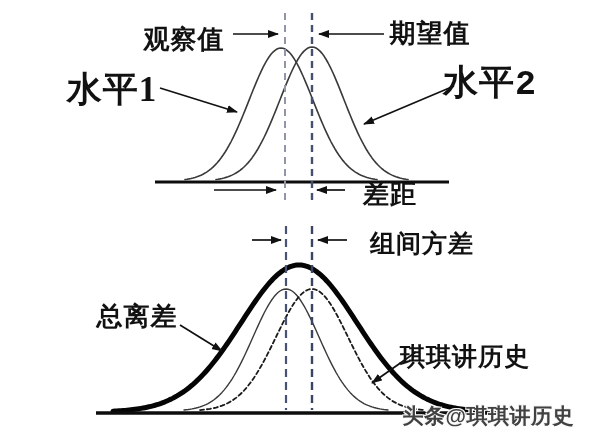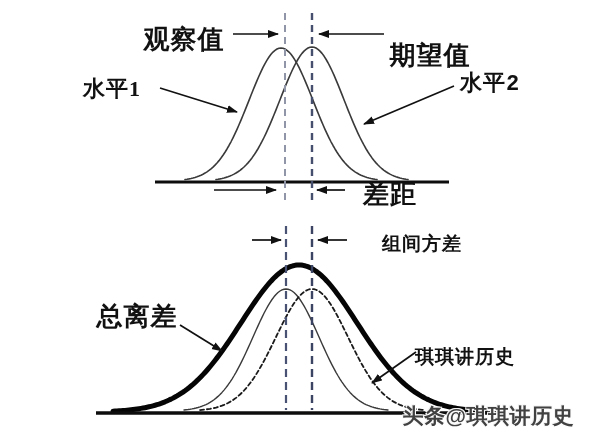--- a/index.html
+++ b/index.html
@@ -7,23 +7,23 @@
     position:relative;width:548px;height:435px;background:#ffffff;overflow:hidden;
     font-family:"Liberation Serif","DejaVu Serif",serif;
     margin-left:28px;
   }
   .stage svg{position:absolute;left:0;top:0;}
   .lbl{
     position:absolute;transform:translate(-50%,-50%);
     color:#111;font-weight:700;white-space:nowrap;line-height:1;
     letter-spacing:1px;
   }
-  .lbl-sm{font-size:19px;}
+  .lbl-sm{font-size:25px;}
   .lbl-md{font-size:26px;}
-  .lbl-lg{font-size:22px;}
+  .lbl-lg{font-size:35px;}
   .watermark{
     position:absolute;right:2px;top:405px;
     font-family:"Liberation Sans","DejaVu Sans",sans-serif;
     font-size:21px;font-weight:700;color:#414141;line-height:1;
     text-shadow:1px 1px 0 #ffffff,-1px -1px 0 #f2f2f2,1px -1px 0 #fafafa,-1px 1px 0 #fafafa;
     white-space:nowrap;letter-spacing:0.5px;
   }
 </style>
 </head>
 <body>
@@ -55,21 +55,21 @@
         <line x1="186" y1="190" x2="248" y2="190" stroke="#111111" stroke-width="1.7" marker-end="url(#arrowhead)" fill="none"></line>
         <line x1="317" y1="190" x2="289" y2="190" stroke="#111111" stroke-width="1.7" marker-end="url(#arrowhead)" fill="none"></line>
         <line x1="224" y1="240" x2="253" y2="240" stroke="#111111" stroke-width="1.7" marker-end="url(#arrowhead)" fill="none"></line>
         <line x1="319" y1="240" x2="290" y2="240" stroke="#111111" stroke-width="1.7" marker-end="url(#arrowhead)" fill="none"></line>
         <line x1="152" y1="325" x2="194" y2="351" stroke="#111111" stroke-width="1.7" marker-end="url(#arrowhead)" fill="none"></line>
         <line x1="388" y1="352" x2="344" y2="383" stroke="#111111" stroke-width="1.7" marker-end="url(#arrowhead)" fill="none"></line>
       </g>
   </svg>
 
   <div class="lbl lbl-md" style="left:156px;top:40px;">观察值</div>
-  <div class="lbl lbl-md" style="left:402px;top:56px;">期望值</div>
+  <div class="lbl lbl-md" style="left:402px;top:34px;">期望值</div>
   <div class="lbl lbl-lg" style="left:84px;top:89px;">水平1</div>
   <div class="lbl lbl-lg" style="left:462px;top:85px;font-family:Liberation Mono, monospace;">水平2</div>
   <div class="lbl lbl-md" style="left:362px;top:195px;text-align:center;">差距</div>
 
   <div class="lbl lbl-sm" style="left:394px;top:243px;">组间方差</div>
   <div class="lbl lbl-md" style="left:109px;top:317px;">总离差</div>
   <div class="lbl lbl-sm" style="left:437px;top:356px;">琪琪讲历史</div>
 
   <div class="watermark">头条@琪琪讲历史</div>
 

